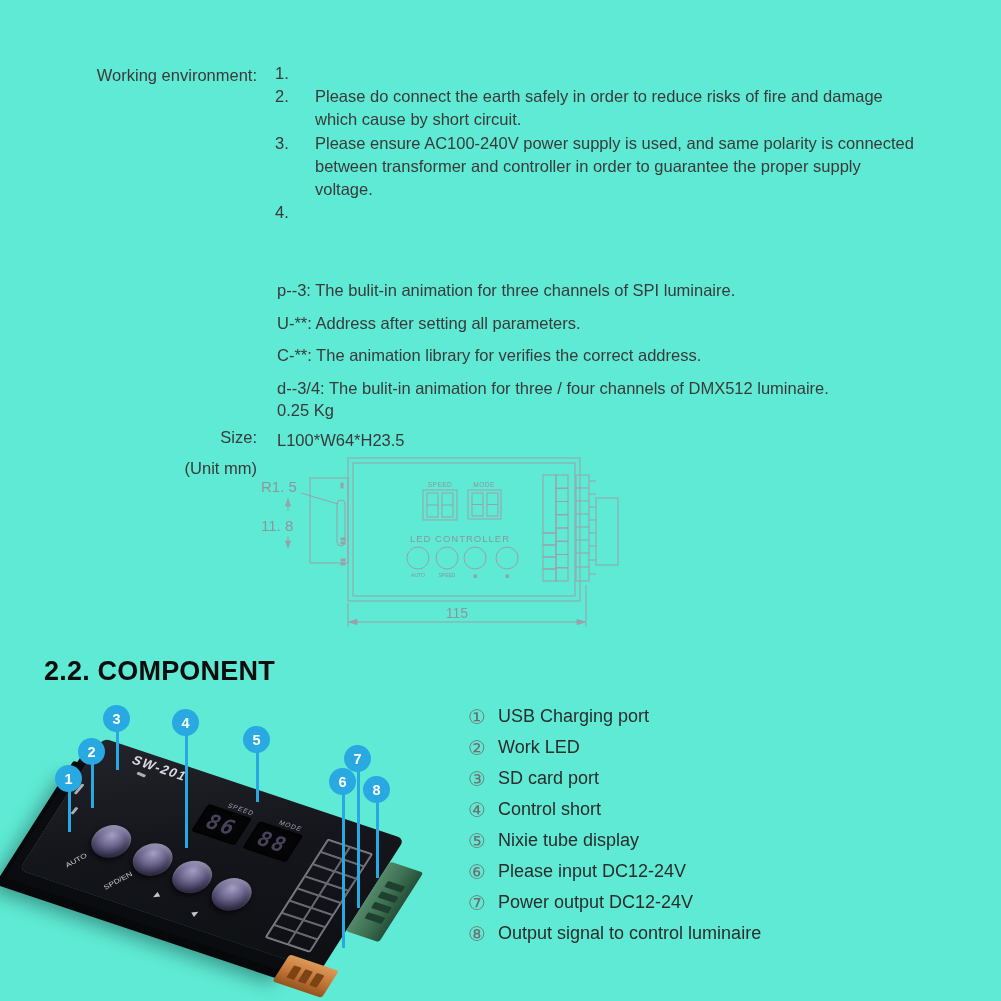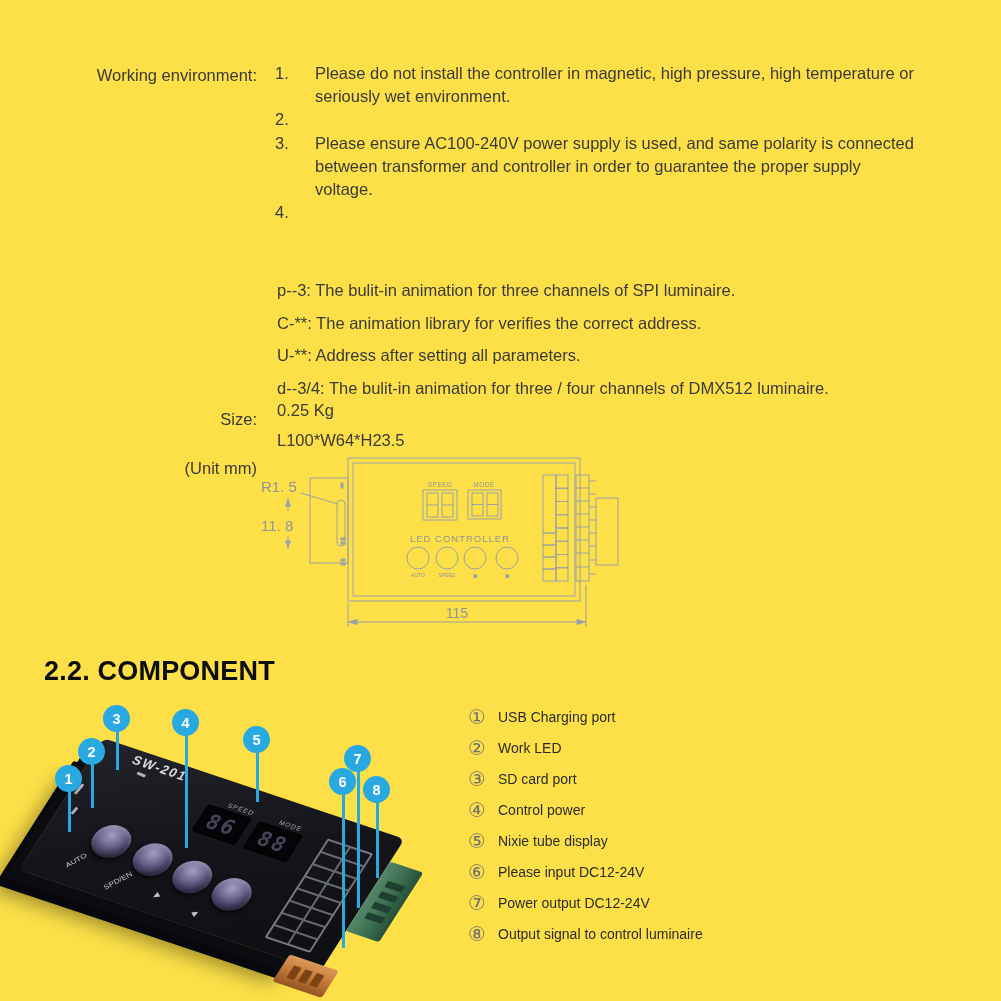--- a/index.html
+++ b/index.html
@@ -1,16 +1,16 @@
 <!DOCTYPE html>
 <html><head>
 <meta charset="utf-8">
 <style>
   html,body{margin:0;padding:0;background:#fff;}
-  #page{position:relative;width:1001px;height:1001px;background:#fde047;overflow:hidden;
+  #page{position:relative;width:1001px;height:1001px;background:#5eead4;overflow:hidden;
         font-family:"Liberation Sans","DejaVu Sans",sans-serif;color:#333;}
   
   .spec-label{position:absolute;width:215px;text-align:right;font-size:16.5px;color:#3a3a3a;}
   .wi-list{position:absolute;left:275px;top:62px;width:700px;}
   .wi-item{display:flex;margin:0 0 0 0;}
   .wi-num{width:40px;flex:0 0 40px;font-size:16.5px;line-height:23.2px;color:#3a3a3a;}
   .wi-text{width:600px;font-size:16.5px;line-height:23.2px;color:#3a3a3a;}
   .fg-list{position:absolute;left:277px;top:279px;width:710px;}
   .fg-line{font-size:16.5px;line-height:22px;margin-bottom:10.5px;white-space:nowrap;color:#3a3a3a;}
   .nv{position:absolute;left:277px;font-size:16.5px;color:#3a3a3a;}
@@ -47,52 +47,52 @@
                background:linear-gradient(90deg,#55876a 0%,#3c6e50 55%,#27503a 100%);
                display:flex;flex-direction:column;gap:5px;align-items:center;justify-content:center;}
   .green-block i{display:block;width:18px;height:7px;background:#1f4030;border-radius:1px;}
   .lead{position:absolute;width:2.5px;background:#29a9e1;z-index:3;}
   .badge{position:absolute;width:27px;height:27px;border-radius:50%;background:#29a9e1;z-index:4;
          color:#fff;font-size:14.5px;font-weight:700;display:flex;align-items:center;justify-content:center;}
   
   .legend{position:absolute;left:468px;top:701px;}
   .leg-row{display:flex;align-items:center;height:31px;}
   .leg-num{width:30px;flex:0 0 30px;font-size:20px;color:#6f6f6f;font-family:"DejaVu Sans",sans-serif;}
-  .leg-label{font-size:14px;color:#2c2c2c;}
+  .leg-label{font-size:18px;color:#2c2c2c;}
 </style>
 </head>
 <body>
 
 <div id="page">
 
   <div class="spec-label" style="left:42px;top:66px;">Working environment:</div>
-  <div class="spec-label" style="left:42px;top:410px;">Size:</div>
+  <div class="spec-label" style="left:42px;top:428px;">Size:</div>
   <div class="spec-label" style="left:42px;top:459px;">(Unit mm)</div>
 
   <div class="wi-list">
     <div class="wi-item">
         <span class="wi-num">1.</span>
-        <span class="wi-text">Please do not install the controller in magnetic, high pressure, high temperature or seriously wet environment.</span>
       </div>
     <div class="wi-item">
         <span class="wi-num">2.</span>
+        <span class="wi-text">Please do connect the earth safely in order to reduce risks of fire and damage which cause by short circuit.</span>
       </div>
     <div class="wi-item">
         <span class="wi-num">3.</span>
         <span class="wi-text">Please ensure AC100-240V power supply is used, and same polarity is connected between transformer and controller in order to guarantee the proper supply voltage.</span>
       </div>
     <div class="wi-item">
         <span class="wi-num">4.</span>
       </div>
   </div>
 
   <div class="fg-list">
     <div class="fg-line">p--3: The bulit-in animation for three channels of SPI luminaire.</div>
+    <div class="fg-line">U-**: Address after setting all parameters.</div>
     <div class="fg-line">C-**: The animation library for verifies the correct address.</div>
-    <div class="fg-line">U-**: Address after setting all parameters.</div>
     <div class="fg-line">d--3/4: The bulit-in animation for three / four channels of DMX512 luminaire.</div>
   </div>
 
   <div class="nv" style="top:401px;text-align:right;">0.25 Kg</div>
   <div class="nv" style="top:431px;">L100*W64*H23.5</div>
 
   <svg id="draw" width="412" height="200" viewBox="0 0 412 200">
     <g fill="none" stroke="#9ba1a8" stroke-width="1">
 
       <rect x="95" y="15" width="232" height="143"></rect>
@@ -264,21 +264,21 @@
     <div class="leg-row">
         <span class="leg-num">②</span>
         <span class="leg-label">Work LED</span>
       </div>
     <div class="leg-row">
         <span class="leg-num">③</span>
         <span class="leg-label">SD card port</span>
       </div>
     <div class="leg-row">
         <span class="leg-num">④</span>
-        <span class="leg-label">Control power</span>
+        <span class="leg-label">Control short</span>
       </div>
     <div class="leg-row">
         <span class="leg-num">⑤</span>
         <span class="leg-label">Nixie tube display</span>
       </div>
     <div class="leg-row">
         <span class="leg-num">⑥</span>
         <span class="leg-label">Please input DC12-24V</span>
       </div>
     <div class="leg-row">

